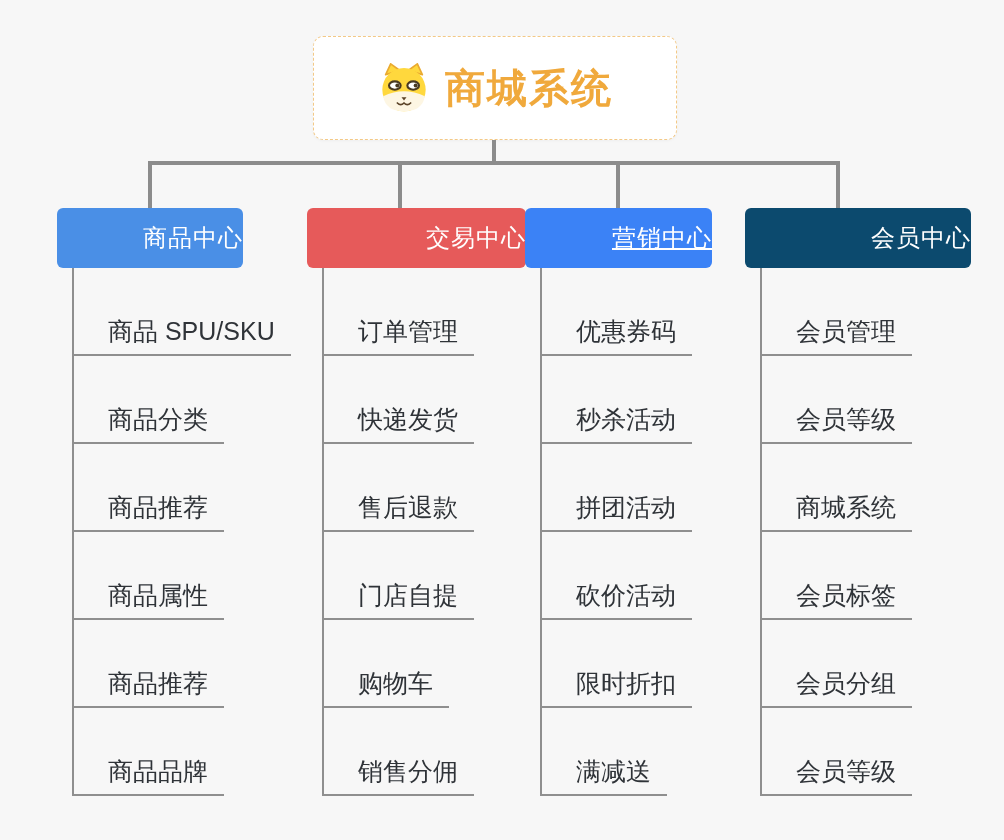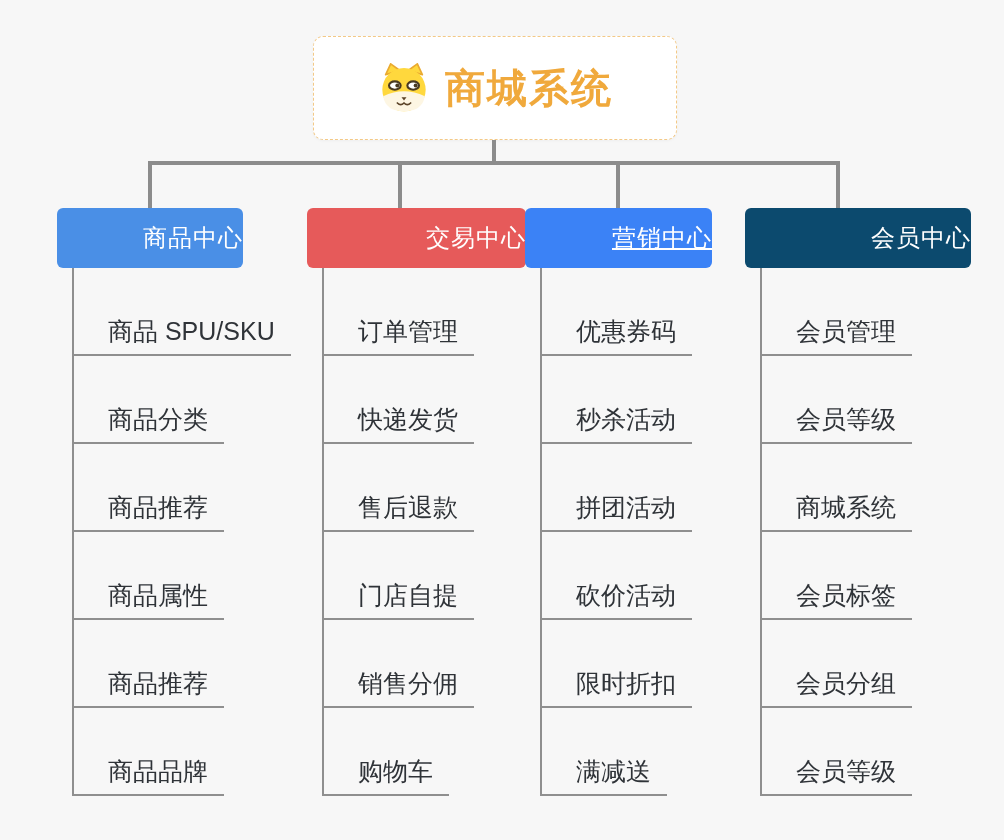--- a/index.html
+++ b/index.html
@@ -145,25 +145,25 @@
     <div class="item">
         <span>快递发货</span>
       </div>
     <div class="item">
         <span>售后退款</span>
       </div>
     <div class="item">
         <span>门店自提</span>
       </div>
     <div class="item">
+        <span>购物车</span>
+      </div>
+    <div class="item">
         <span>销售分佣</span>
       </div>
-    <div class="item">
-        <span>购物车</span>
-      </div>
   </div>
 
   <div class="sublist s2">
     <div class="item">
         <span>优惠券码</span>
       </div>
     <div class="item">
         <span>秒杀活动</span>
       </div>
     <div class="item">

